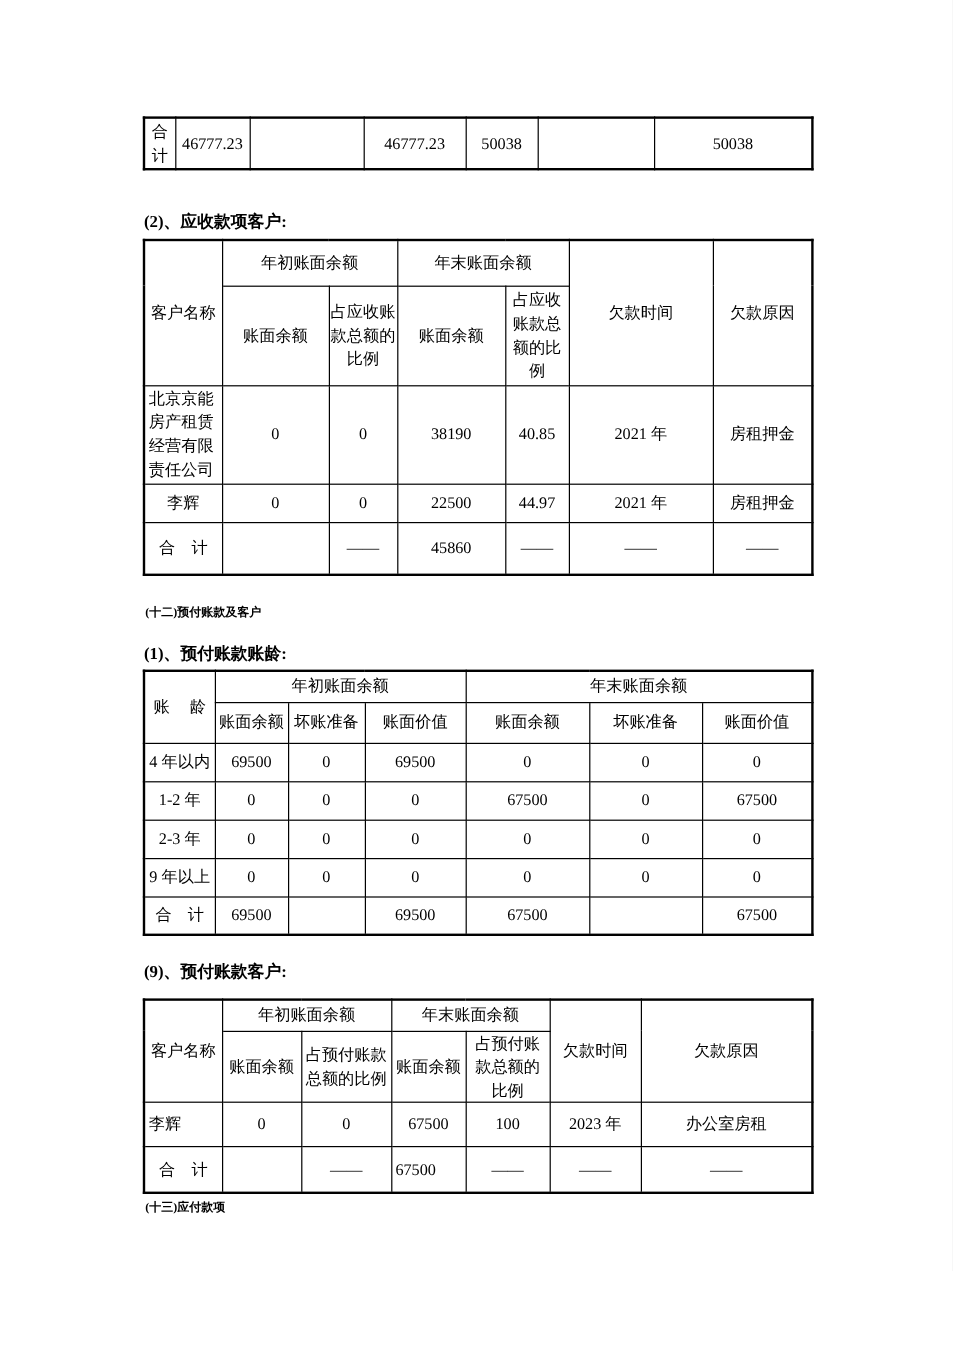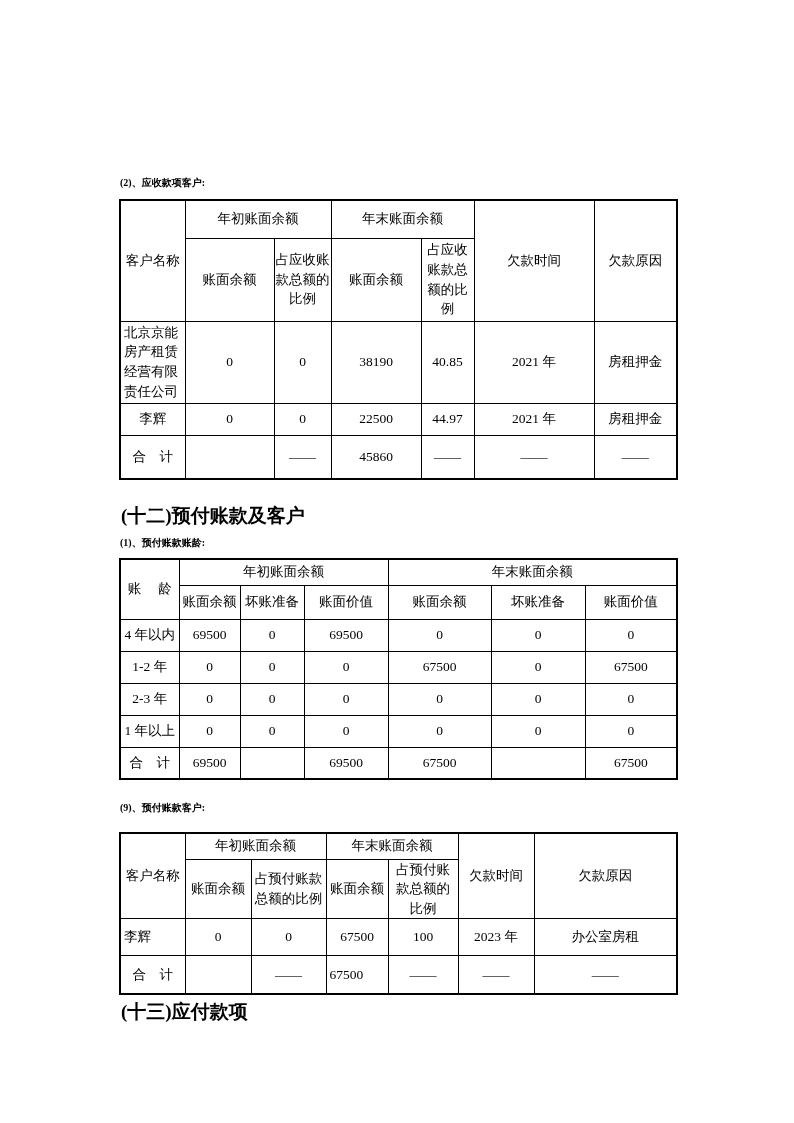--- a/index.html
+++ b/index.html
@@ -29,38 +29,60 @@
     text-align:center;
     vertical-align:middle;
     padding:0 1px;
     overflow:hidden;
     word-break:break-all;
   }
   .tbl td.al, .tbl th.al { text-align:left; padding-left:3px;margin-left:40px; }
   .lbl {
     position:absolute;
     left:120px;
+    font-size:14px;
+    font-weight:bold;
+    white-space:nowrap;
+    font-family:Liberation Serif, serif;
+  }
+  .sect {
+    position:absolute;
+    left:121px;
     font-size:10px;
     font-weight:bold;
     white-space:nowrap;
-    font-family:Liberation Serif, serif;
-  }
-  .sect {
-    position:absolute;
-    left:121px;
-    font-size:19px;
-    font-weight:bold;
-    white-space:nowrap;
   }
 </style>
 </head>
 <body>
 
 <div class="page">
 
+  <table class="tbl" style="top:97px;">
+    <colgroup>
+      <col style="width:26px">
+        <col style="width:62px">
+        <col style="width:95px">
+      <col style="width:85px">
+        <col style="width:60px">
+        <col style="width:97px">
+      <col style="width:132px">
+    </colgroup>
+    <tbody>
+        <tr style="height:43px">
+      <td>合计</td>
+      <td>46777.23</td>
+      <td></td>
+      <td>46777.23</td>
+      <td>50038</td>
+      <td></td>
+      <td>50038</td>
+    </tr>
+  </tbody>
+    </table>
 
   <div class="lbl" style="top:176px;">(2)、应收款项客户:</div>
 
   <table class="tbl" style="top:199px;">
     <colgroup>
       <col style="width:65px">
         <col style="width:89px">
         <col style="width:57px">
       <col style="width:90px">
         <col style="width:53px">
@@ -160,21 +182,21 @@
     <tr style="height:32px">
       <td>2-3 年</td>
       <td>0</td>
       <td>0</td>
       <td>0</td>
       <td>0</td>
       <td>0</td>
       <td>0</td>
     </tr>
     <tr style="height:32px">
-      <td>1 年以上</td>
+      <td>9 年以上</td>
       <td>0</td>
       <td>0</td>
       <td>0</td>
       <td>0</td>
       <td>0</td>
       <td>0</td>
     </tr>
     <tr style="height:32px">
       <td>合　计</td>
       <td>69500</td>

